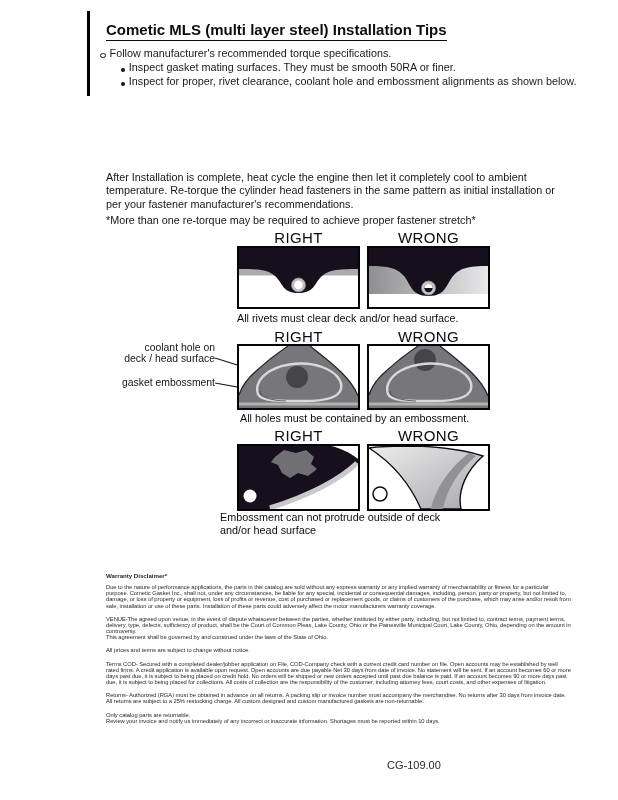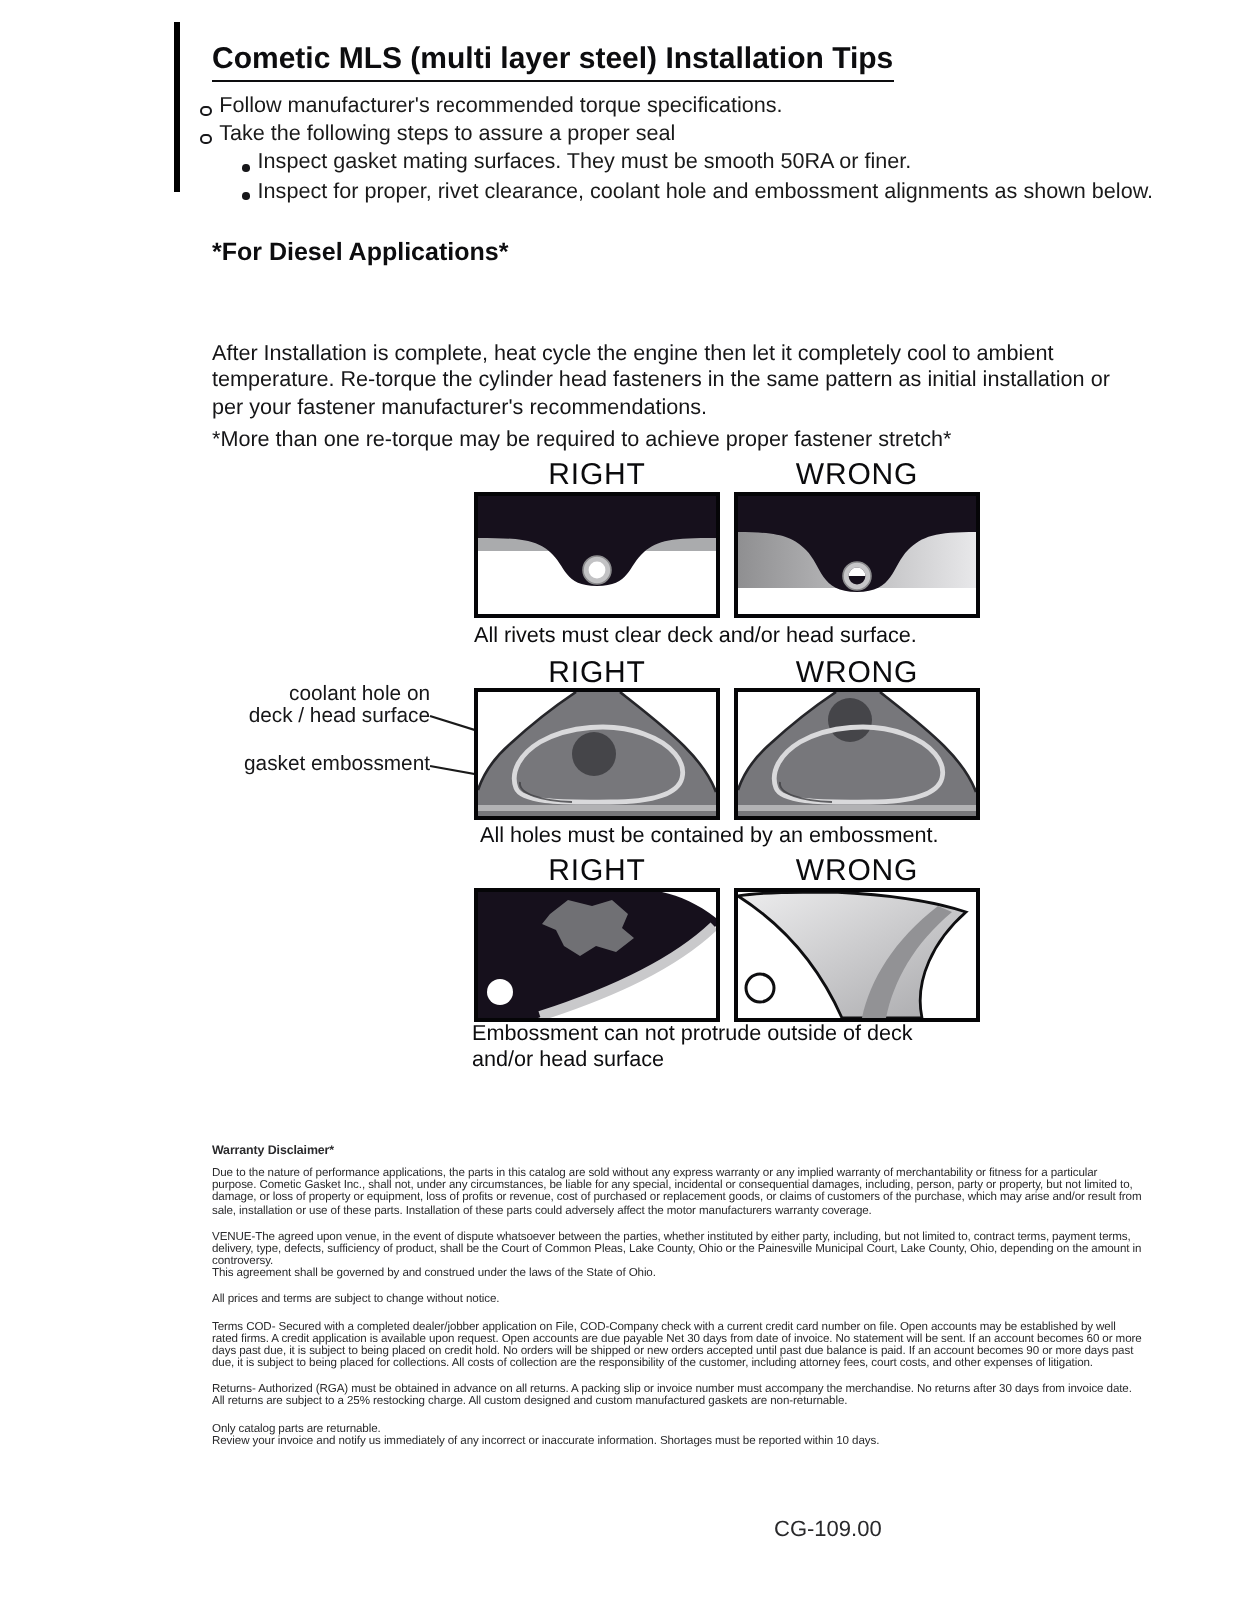--- a/index.html
+++ b/index.html
@@ -47,34 +47,29 @@
   <div class="abs" id="title">
     <span>Cometic MLS (multi layer steel) Installation Tips</span>
   </div>
 
   <div class="abs" id="bullets">
     <div class="bullet-row">
       <span class="obullet"></span>
       <span>Follow manufacturer's recommended torque specifications.</span>
     </div>
     <div class="bullet-row">
-      <span class="obullet"></span>
-      <span>Take the following steps to assure a proper seal</span>
-    </div>
-    <div class="bullet-row">
       <span class="fbullet"></span>
       <span>Inspect gasket mating surfaces.  They must be smooth 50RA or finer.</span>
     </div>
     <div class="bullet-row">
       <span class="fbullet"></span>
       <span>Inspect for proper, rivet clearance, coolant hole and embossment alignments as shown below.</span>
     </div>
   </div>
 
-  <div class="abs" id="diesel-heading">*For Diesel Applications*</div>
   <div class="abs body-par" id="diesel-note">*More than one re-torque may be required to achieve proper fastener stretch*</div>
   <div class="abs body-par" id="diesel-p2">After Installation is complete, heat cycle the engine then let it completely cool to ambient temperature. Re-torque the cylinder head fasteners in the same pattern as initial installation or per your fastener manufacturer's recommendations.</div>
 
   <div class="abs rw-label" style="left:237px;top:229px;">RIGHT</div>
   <div class="abs rw-label" style="left:367px;top:229px;">WRONG</div>
 
   <div class="abs dbox" style="left:237px;top:246px;">
     <svg width="119" height="59" viewBox="0 0 119 59">
       <rect x="0" y="21" width="119" height="6.5" fill="#aaabad"></rect>
       <path d="M0,0 H119 V21 C97,21 90,22 83,28 C75,35 76,45 59.5,45 C43,45 44,35 36,28 C29,22 22,21 0,21 Z" fill="#16101c"></path>
@@ -157,21 +152,21 @@
         <linearGradient id="g3" x1="0" y1="0" x2="1" y2="1">
           <stop offset="0" stop-color="#ededee"></stop>
             <stop offset="1" stop-color="#a8a8ab"></stop>
         </linearGradient>
       </defs>
       <path d="M0,2 C22,16 40,36 52,63 H92 C88,44 98,24 114,10 C96,4 70,1 48,0 C30,0 12,0 0,2 Z" fill="url(#g3)" stroke="#0e0e10" stroke-width="1.4"></path>
       <path d="M62,63 C66,44 78,24 100,7 L107,10 C88,26 78,44 74,63 Z" fill="#929295"></path>
       <circle cx="11" cy="48" r="7" fill="#ffffff" stroke="#0e0e10" stroke-width="1.5"></circle>
     </svg>
   </div>
-  <div class="abs caption" style="left:236px;top:511px;">
+  <div class="abs caption" style="left:220px;top:511px;">
     <div>Embossment can not protrude outside of deck</div>
     <div>and/or head surface</div>
   </div>
 
   <div class="abs" id="warranty">
     <h4>Warranty Disclaimer*</h4>
     <p>Due to the nature of performance applications, the parts in this catalog are sold without any express warranty or any implied warranty of merchantability or fitness for a particular purpose.  Cometic Gasket Inc., shall not, under any circumstances, be liable for any special, incidental or consequential damages, including, person, party or property, but not limited to, damage, or loss of property or equipment, loss of profits or revenue, cost of purchased or replacement goods, or claims of customers of the purchase, which may arise and/or result from sale, installation or use of these parts.  Installation of these parts could adversely affect the motor manufacturers warranty coverage.</p>
     <p class="tight">VENUE-The agreed upon venue, in the event of dispute whatsoever between the parties, whether instituted by either party, including, but not limited to, contract terms, payment terms, delivery, type, defects, sufficiency of product, shall be the Court of Common Pleas, Lake County, Ohio or the Painesville Municipal Court, Lake County, Ohio, depending on the amount in controversy.</p>
     <p>This agreement shall be governed by and construed under the laws of the State of Ohio.</p>
     <p>All prices and terms are subject to change without notice.</p>

